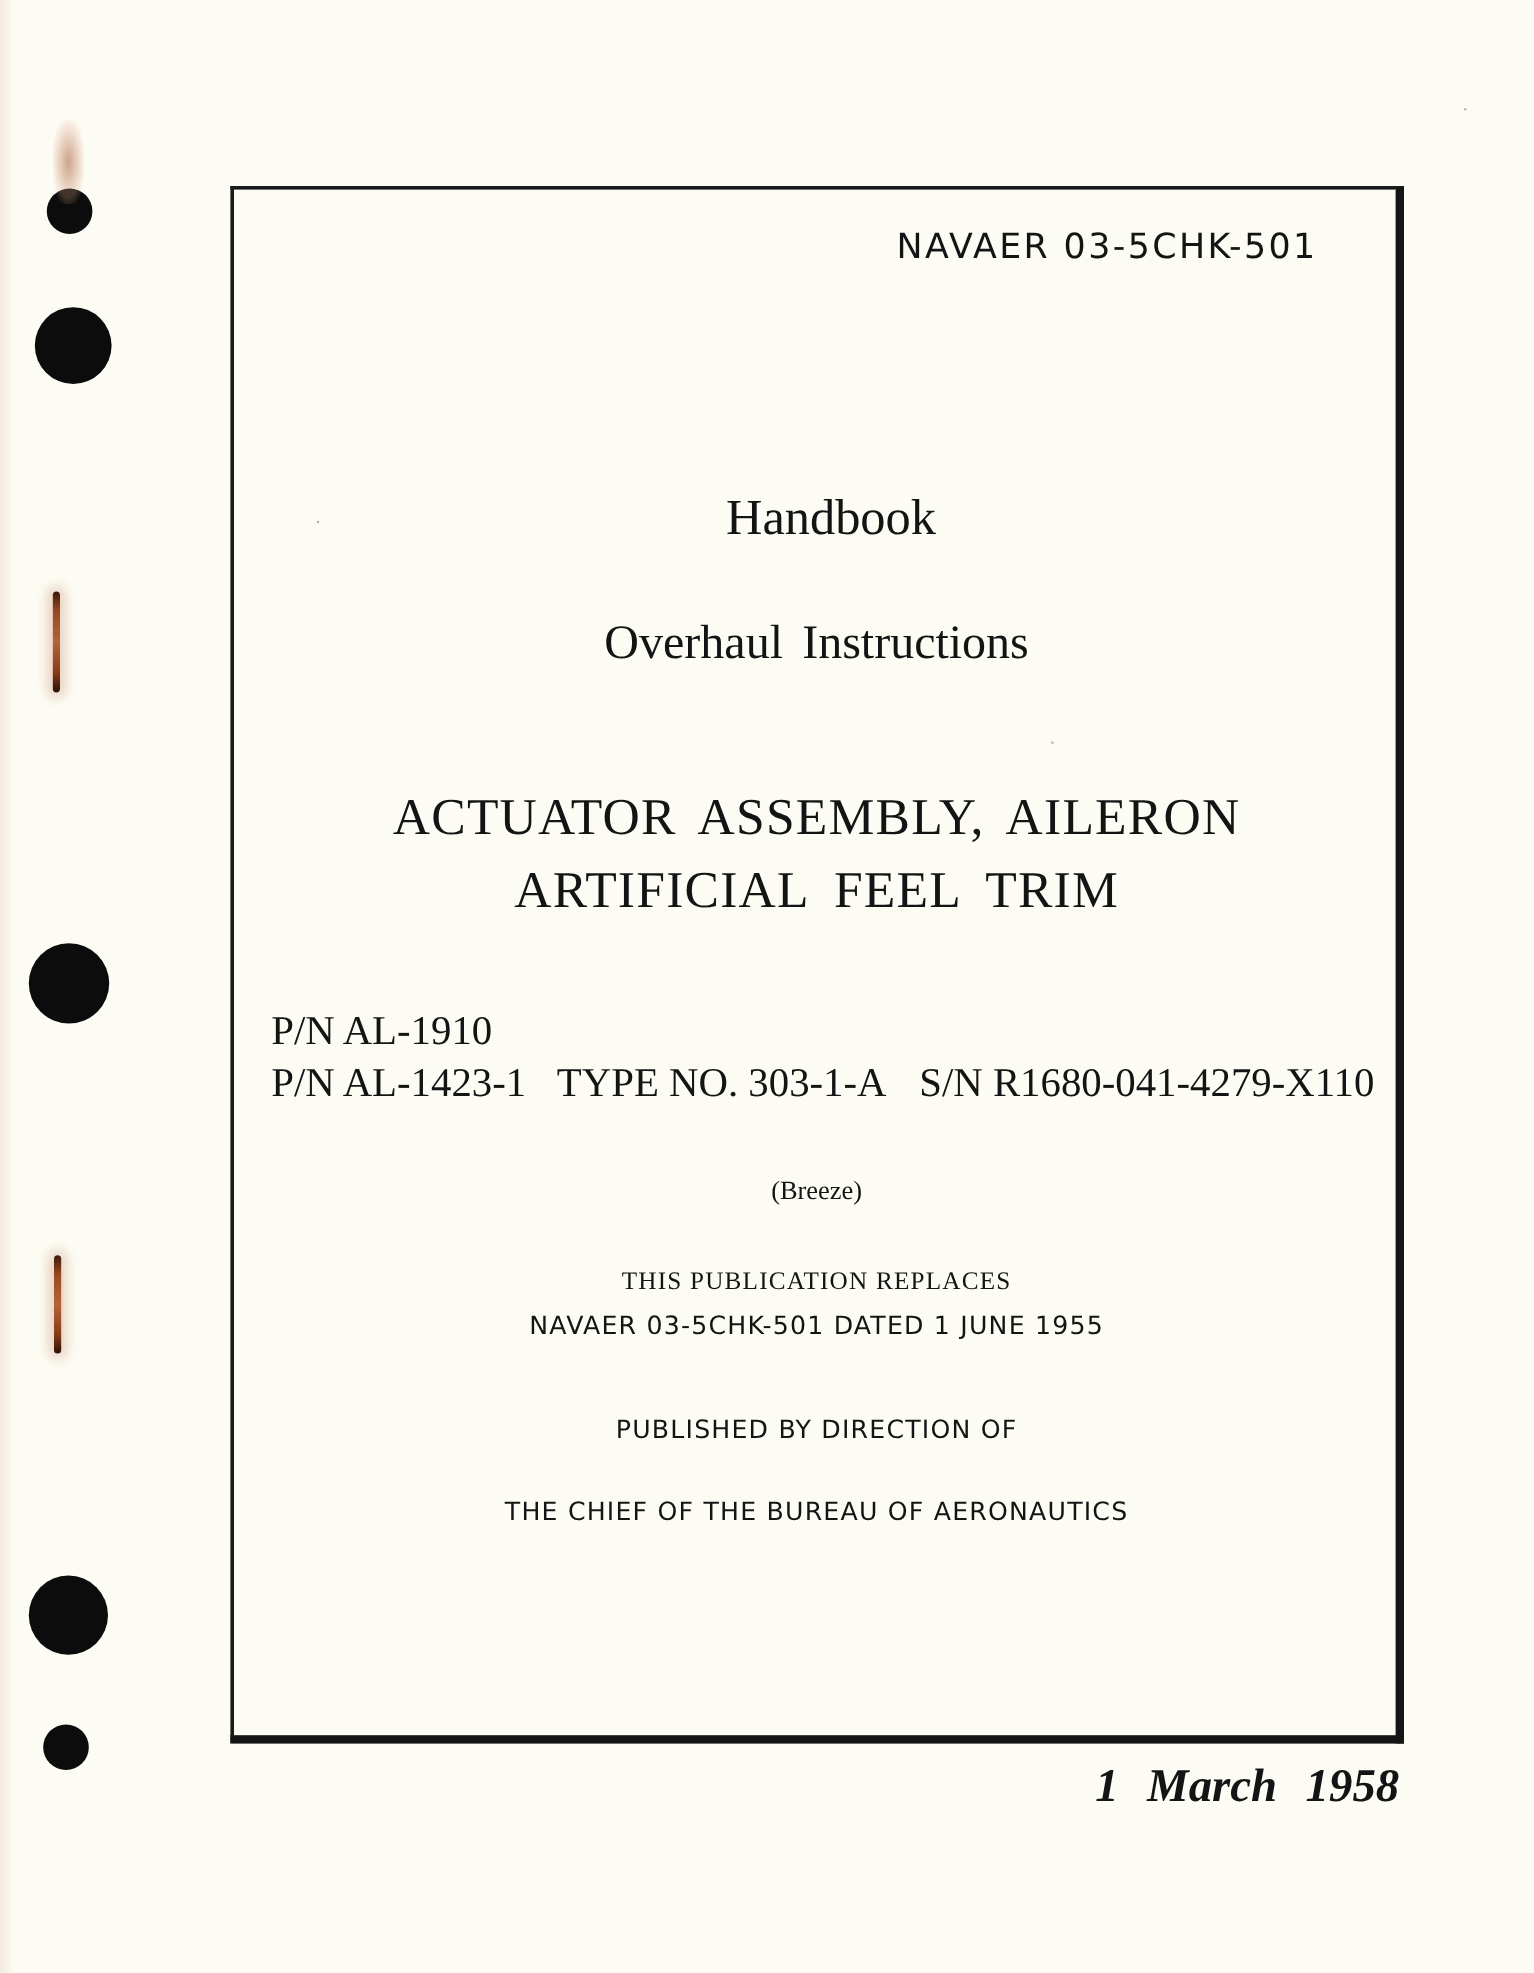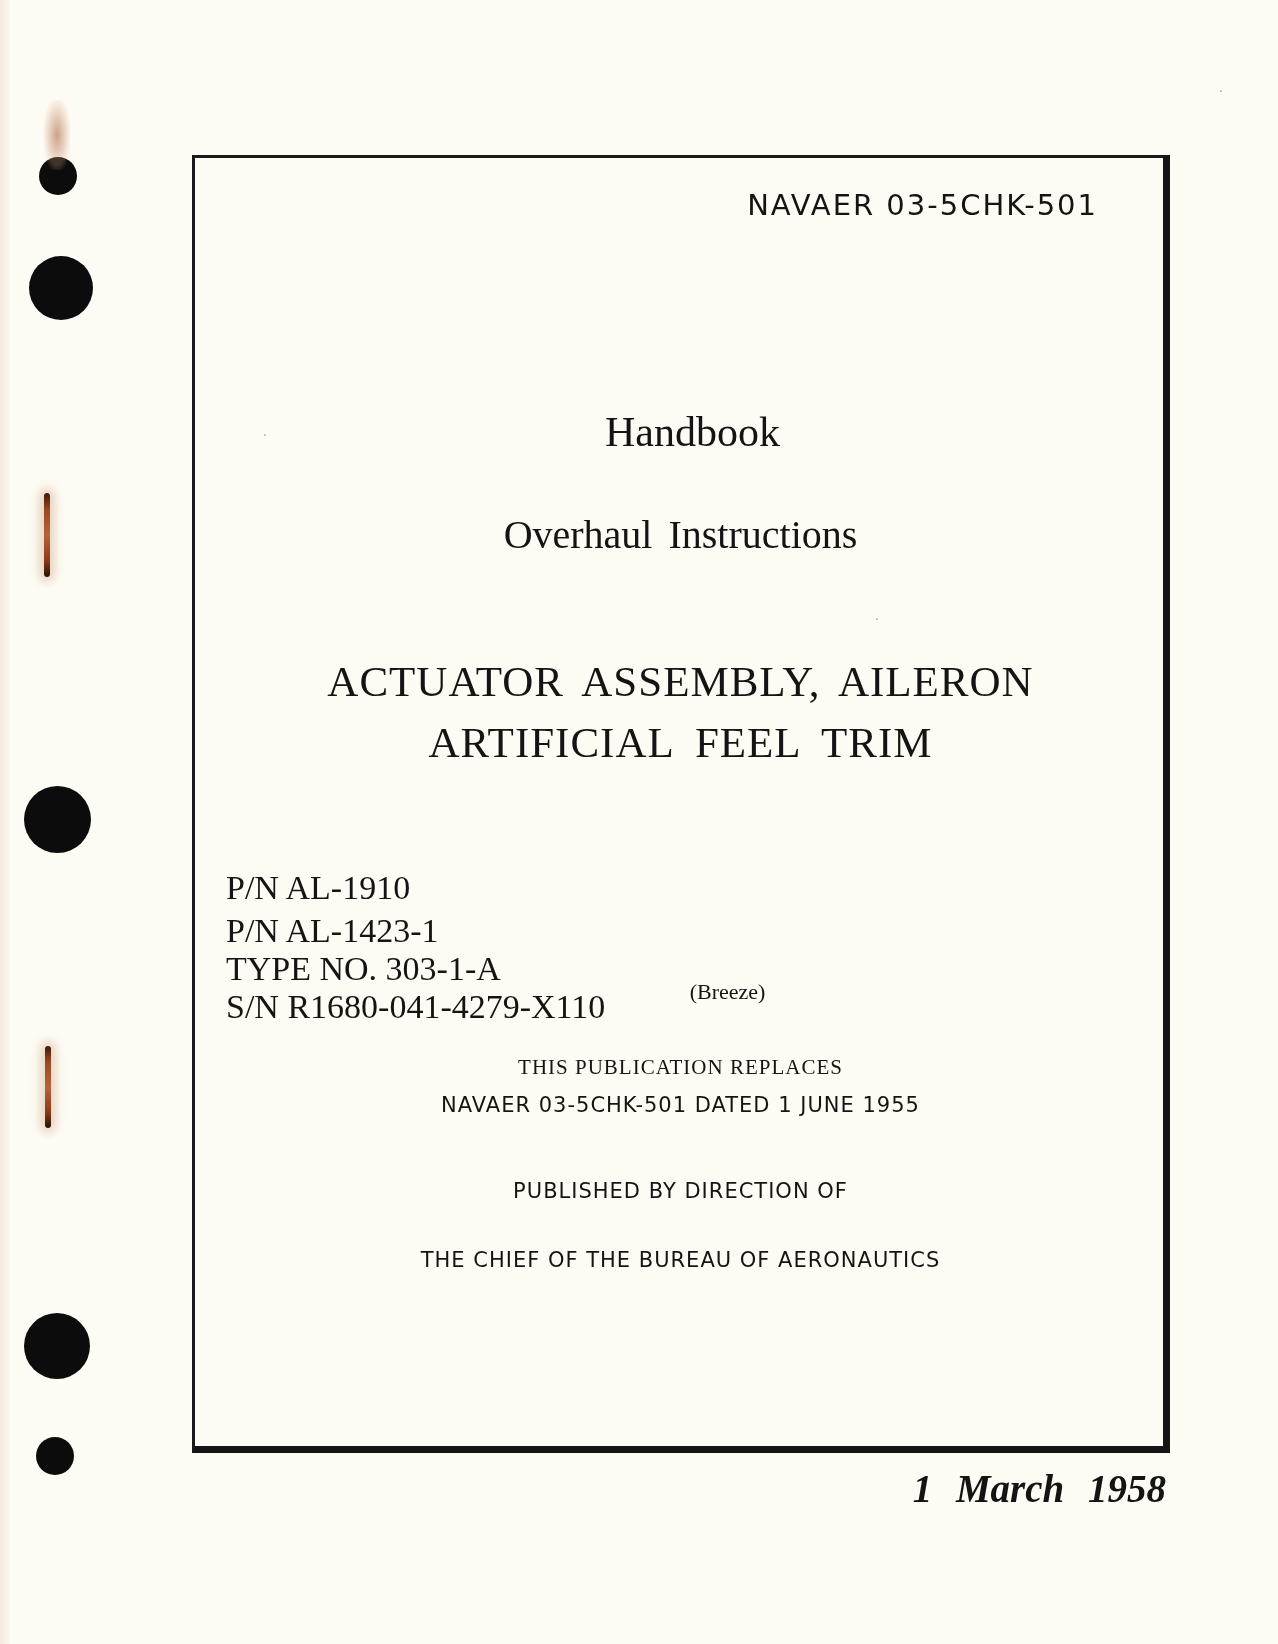--- a/index.html
+++ b/index.html
@@ -33,25 +33,25 @@
   .sans { font-family: "DejaVu Sans", sans-serif; letter-spacing: 1px; }
   .navaer {
     right: 180px; top: 188px; font-size: 29px; letter-spacing: 2px;
   }
   .center { left: 195px; width: 971px; text-align: center; }
   .handbook { top: 408px; font-size: 42px; padding-left: 12px; }
   .overhaul { top: 511px; font-size: 40px; word-spacing: 6px; }
   .title1 { top: 657px; font-size: 43px; letter-spacing: 1px; word-spacing: 8px; }
   .title2 { top: 718px; font-size: 43px; letter-spacing: 1px; word-spacing: 10px; }
   .pn-row { position: absolute; left: 226px; font-size: 34px; display: flex; }
-  .pn-row .pn { width: 238px; margin-top: 28px; }
+  .pn-row .pn { width: 238px; }
   .pn-row .type { width: 302px; }
   .pn-row1 { top: 841px; }
-  .pn-row2 { top: 884px; flex-direction: column; }
-  .breeze { top: 979px; font-size: 22px; padding-left: 47px; }
+  .pn-row2 { top: 884px; }
+  .breeze { top: 979px; font-size: 22px; }
   .small-caps { font-size: 21px; }
   .replaces1 { top: 1055px; font-family: Liberation Serif, serif; }
   .replaces2 { top: 1093px; }
   .published1 { top: 1179px; }
   .published2 { top: 1228px; margin-top: 20px; }
   .date {
     right: 112px; top: 1466px; font-size: 39px; font-style: italic; font-weight: bold;
     word-spacing: 14px;
   }
   .speck { position: absolute; width: 2px; height: 2px; border-radius: 1px; background: #b9b2a0; }

